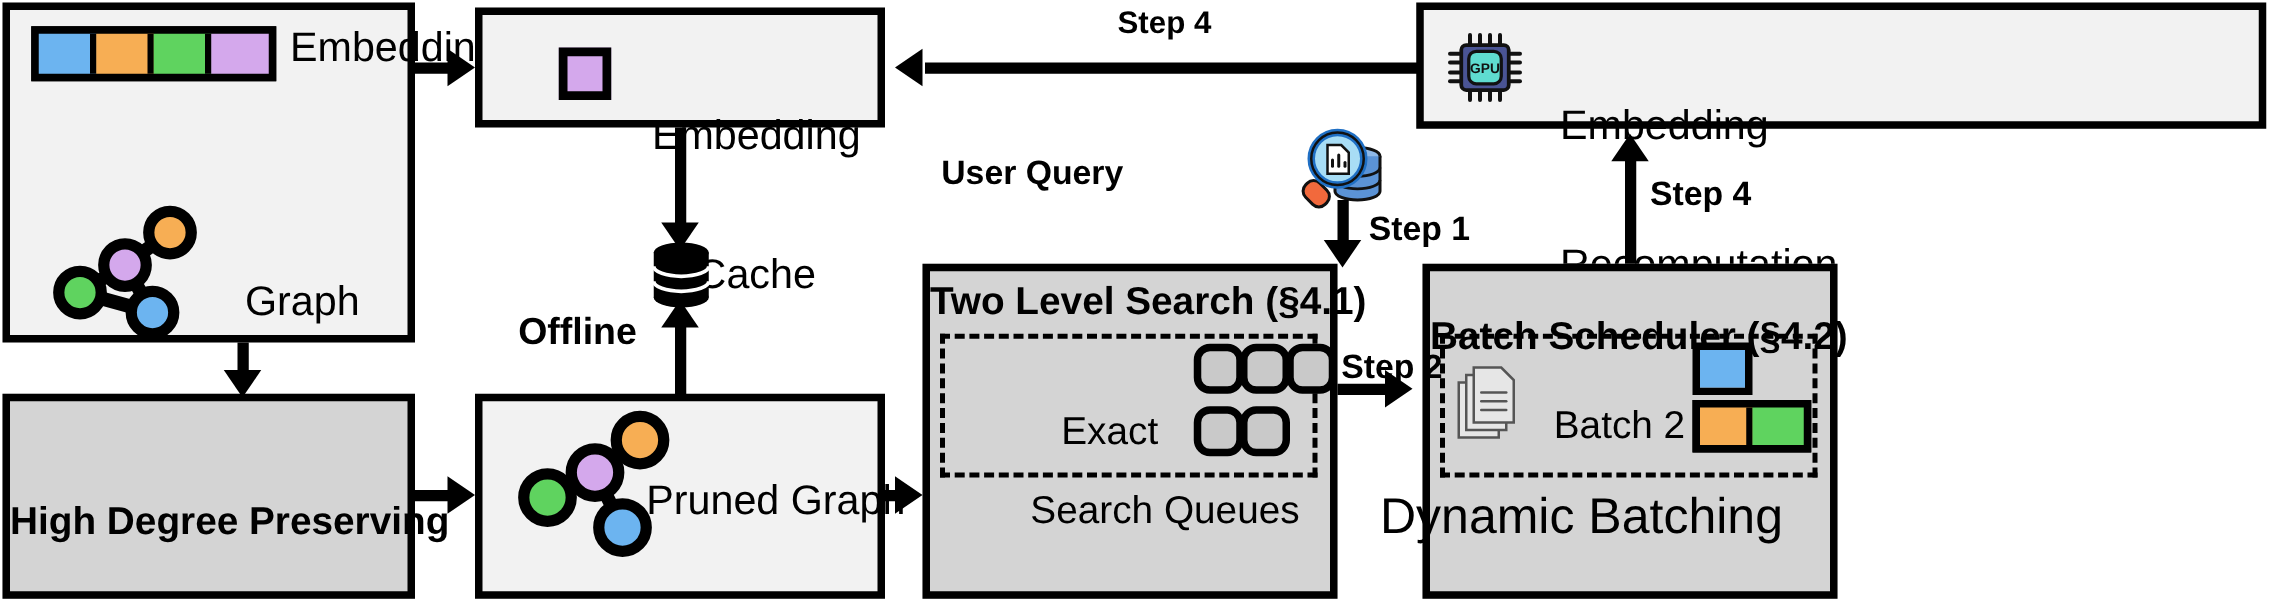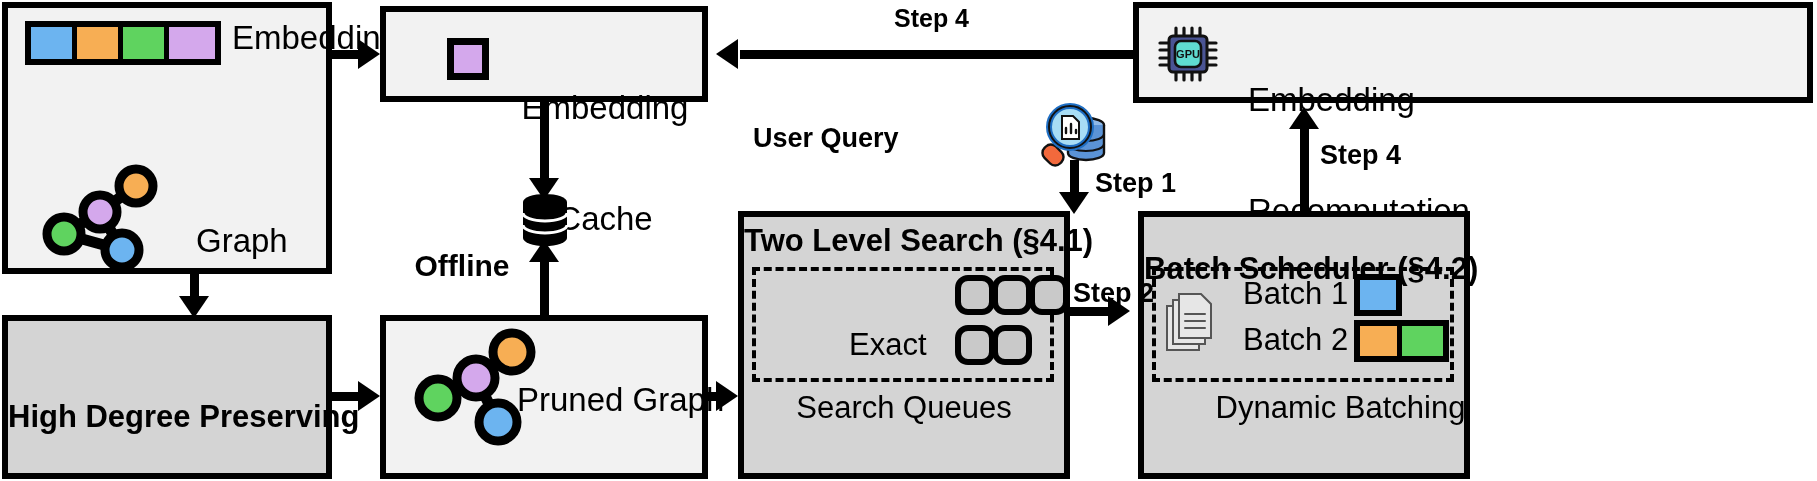--- a/index.html
+++ b/index.html
@@ -258,21 +258,21 @@
   <div class="dashed" style="left:752px; top:267px; width:302px; height:115px;"></div>
 
   <div class="slot" style="left:955px; top:275px; width:40px; height:40px;"></div>
   <div class="slot" style="left:992px; top:275px; width:40px; height:40px;"></div>
   <div class="slot" style="left:1029px; top:275px; width:40px; height:40px;"></div>
 
   <div class="label" style="left:849px; top:328px; font-size:31px;">Exact</div>
   <div class="slot" style="left:955px; top:325px; width:40px; height:40px;"></div>
   <div class="slot" style="left:992px; top:325px; width:40px; height:40px;"></div>
 
-  <div class="label ctr" style="left:744px; top:391px; width:320px; font-size:31px;">Search Queues</div>
+  <div class="label ctr" style="left:744px; top:391px; width:320px; font-size:31px;padding-left:28px;">Search Queues</div>
 
   <div class="box gray" style="left:1138px; top:211px; width:332px; height:268px;"></div>
 
   <div class="label bold ctr" style="left:1144px; top:224px; width:320px; font-size:31px;margin-top:28px;">Batch Scheduler (§4.2)</div>
 
   <div class="dashed" style="left:1152px; top:267px; width:302px; height:115px;"></div>
 
   <div class="icon-wrap" style="left:1163px; top:290px; width:52px; height:66px;">
     <svg width="52" height="66" viewBox="0 0 52 66">
       <g fill="#e6e6e6" stroke="#555" stroke-width="2">
@@ -281,32 +281,31 @@
         <path d="M16,4 h22 l10,10 v34 h-32 z"></path>
       </g>
       <g stroke="#555" stroke-width="2" stroke-linecap="round">
         <line x1="22" y1="24" x2="42" y2="24"></line>
         <line x1="22" y1="31" x2="42" y2="31"></line>
         <line x1="22" y1="38" x2="42" y2="38"></line>
       </g>
     </svg>
   </div>
 
-  <div class="label" style="left:1243px; top:277px; font-size:31px;">Batch 1</div>
   <div class="emb-strip" style="left:1354px; top:274px; width:48px; height:42px;">
     <div class="emb-cell" style="width:100%; background:#6cb4f0;"></div>
   </div>
 
   <div class="label" style="left:1243px; top:323px; font-size:31px;">Batch 2</div>
   <div class="emb-strip" style="left:1354px; top:320px; width:95px; height:42px;">
     <div class="emb-cell" style="width:50%; background:#f7ae54;"></div>
     <div class="emb-cell" style="width:50%; background:#5fd35f;"></div>
   </div>
 
-  <div class="label ctr" style="left:1204px; top:391px; width:273px; font-size:31px;">Dynamic Batching</div>
+  <div class="label ctr" style="left:1104px; top:391px; width:273px; font-size:40px;">Dynamic Batching</div>
 
   <div class="aline" style="left:332px; top:50px; width:30px; height:9px;"></div>
   <div class="ahead right" style="left:358px; top:39px;"></div>
 
   <div class="aline" style="left:540px; top:102px; width:9px; height:82px;"></div>
   <div class="ahead down" style="left:529px; top:178px;"></div>
 
   <div class="aline" style="left:540px; top:258px; width:9px; height:60px;"></div>
   <div class="ahead up" style="left:529px; top:240px;"></div>
 

